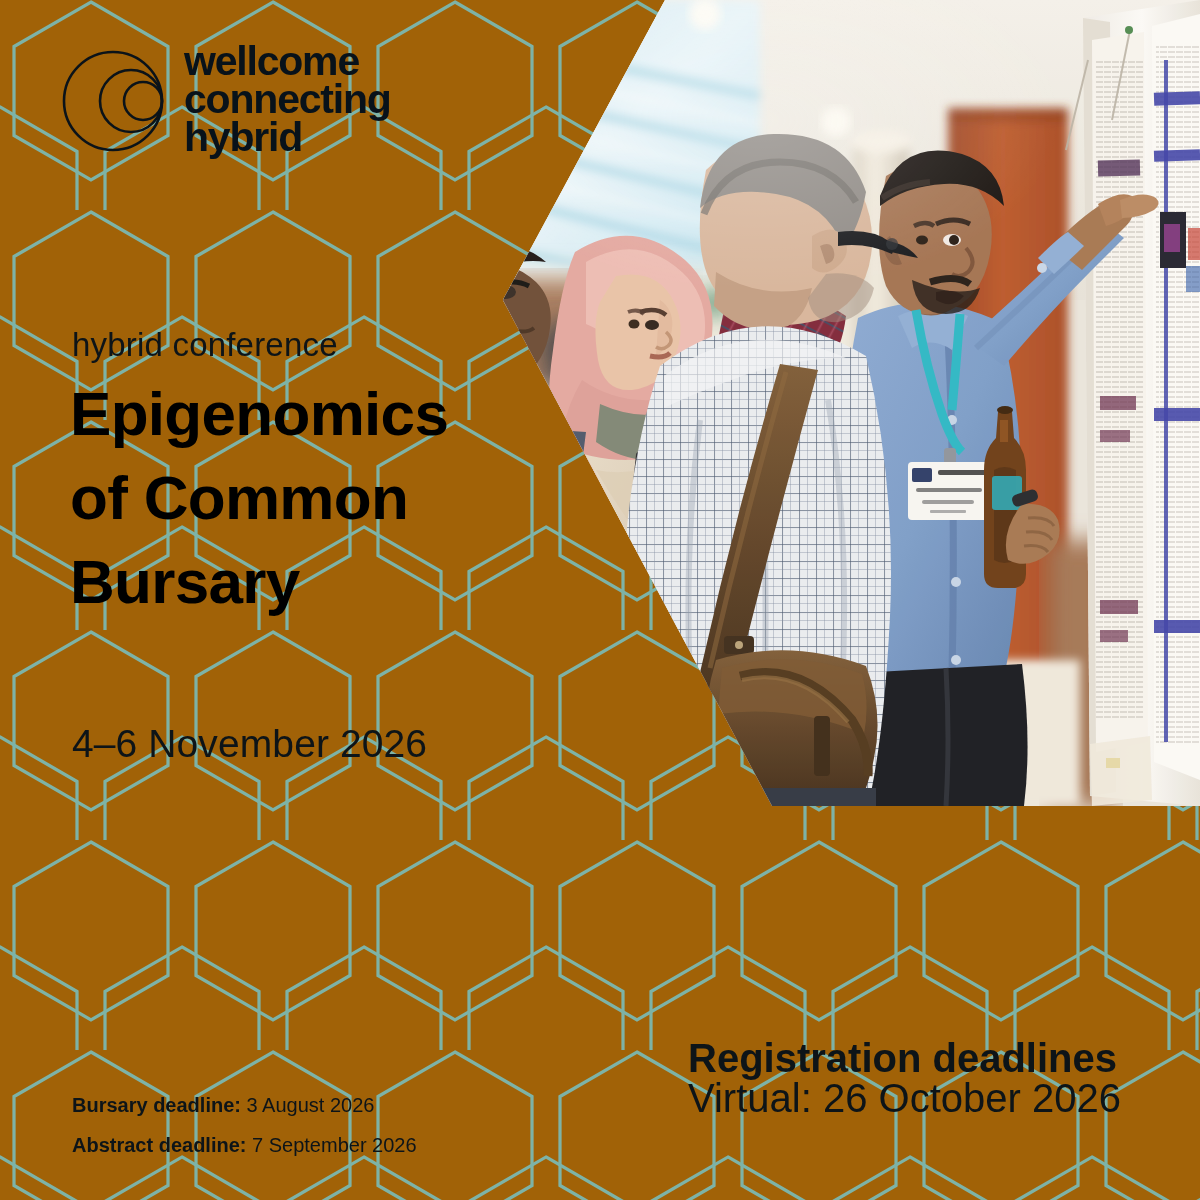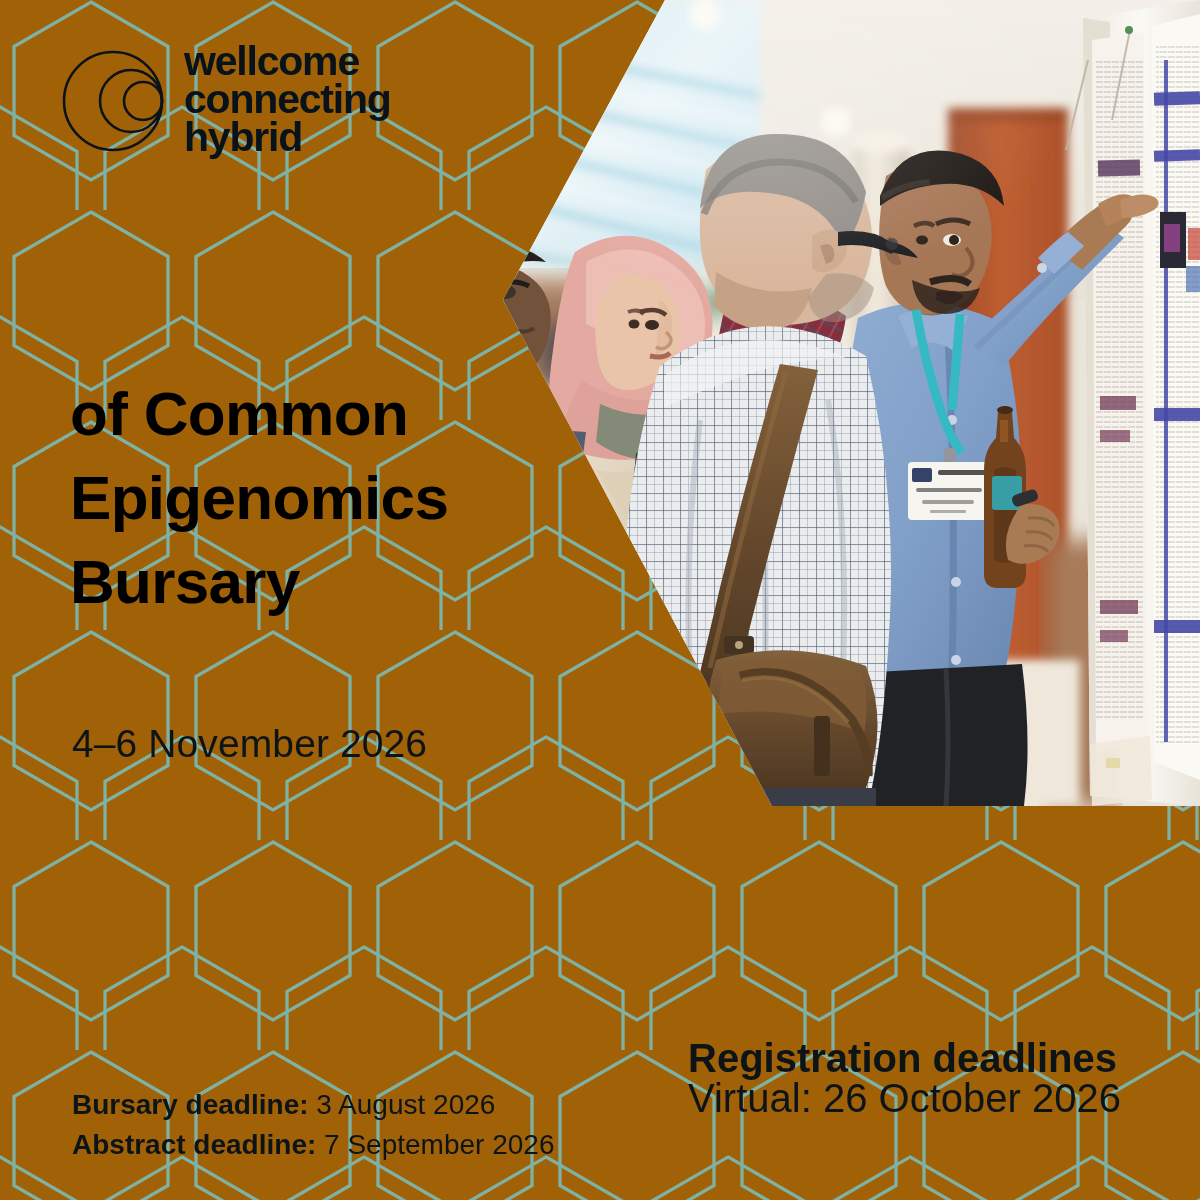--- a/index.html
+++ b/index.html
@@ -56,21 +56,21 @@
   .venue {
     position:absolute; left:72px; top:826px;
     font-size:38px; font-weight:400; color:#0d1418;
     line-height:55px; letter-spacing:.1px;
   }
   .venue div { white-space:nowrap; }
 
   
   .dl-left {
     position:absolute; left:72px; top:1085px;
-    font-size:28px; line-height:40px; color:#0d1418;
+    font-size:20px; line-height:40px; color:#0d1418;
   }
   .dl-left div { white-space:nowrap; }
   .dl-left b { font-weight:700; }
 
   .dl-right {
     position:absolute; left:688px; top:1038px;
     font-size:40px; line-height:40px; color:#0d1418;
   }
   .dl-right div { white-space:nowrap; }
   .dl-right .hd { font-weight:700; }
@@ -470,24 +470,25 @@
         <circle cx="81" cy="53" r="19"></circle>
       </g>
     </svg>
     <div id="logo-words">
       <div>wellcome</div>
       <div>connecting</div>
       <div>hybrid</div>
     </div>
   </div>
 
+  <div class="kicker">hybrid conference</div>
 
   <div class="title">
+    <div>Epigenomics</div>
     <div>of Common</div>
-    <div>Epigenomics</div>
     <div>Bursary</div>
   </div>
 
   <div class="dates">4–6 November 2026</div>
 
 
   <div class="dl-left">
     <div>
       <b>Bursary deadline:</b>
       <span>3 August 2026</span>

